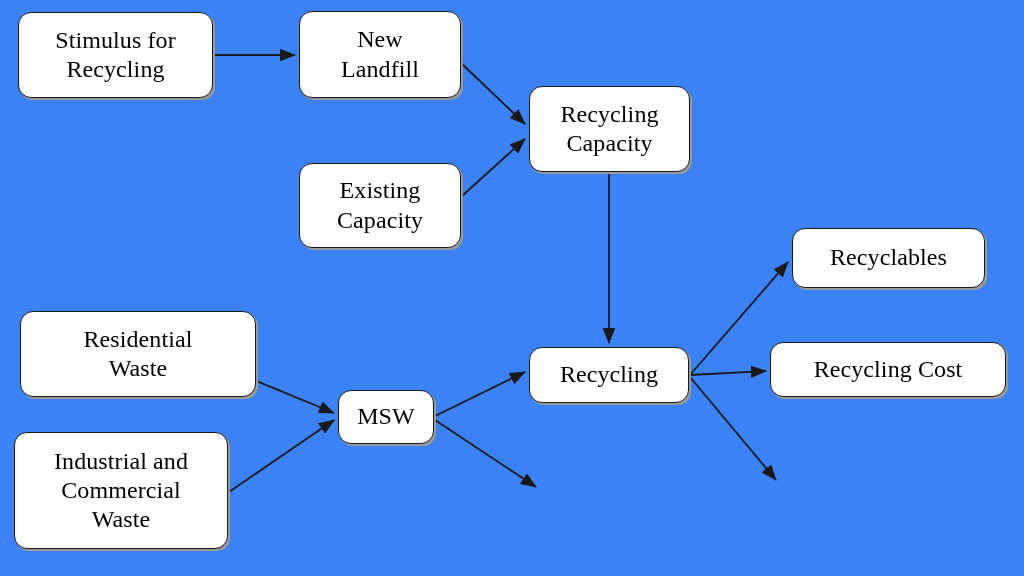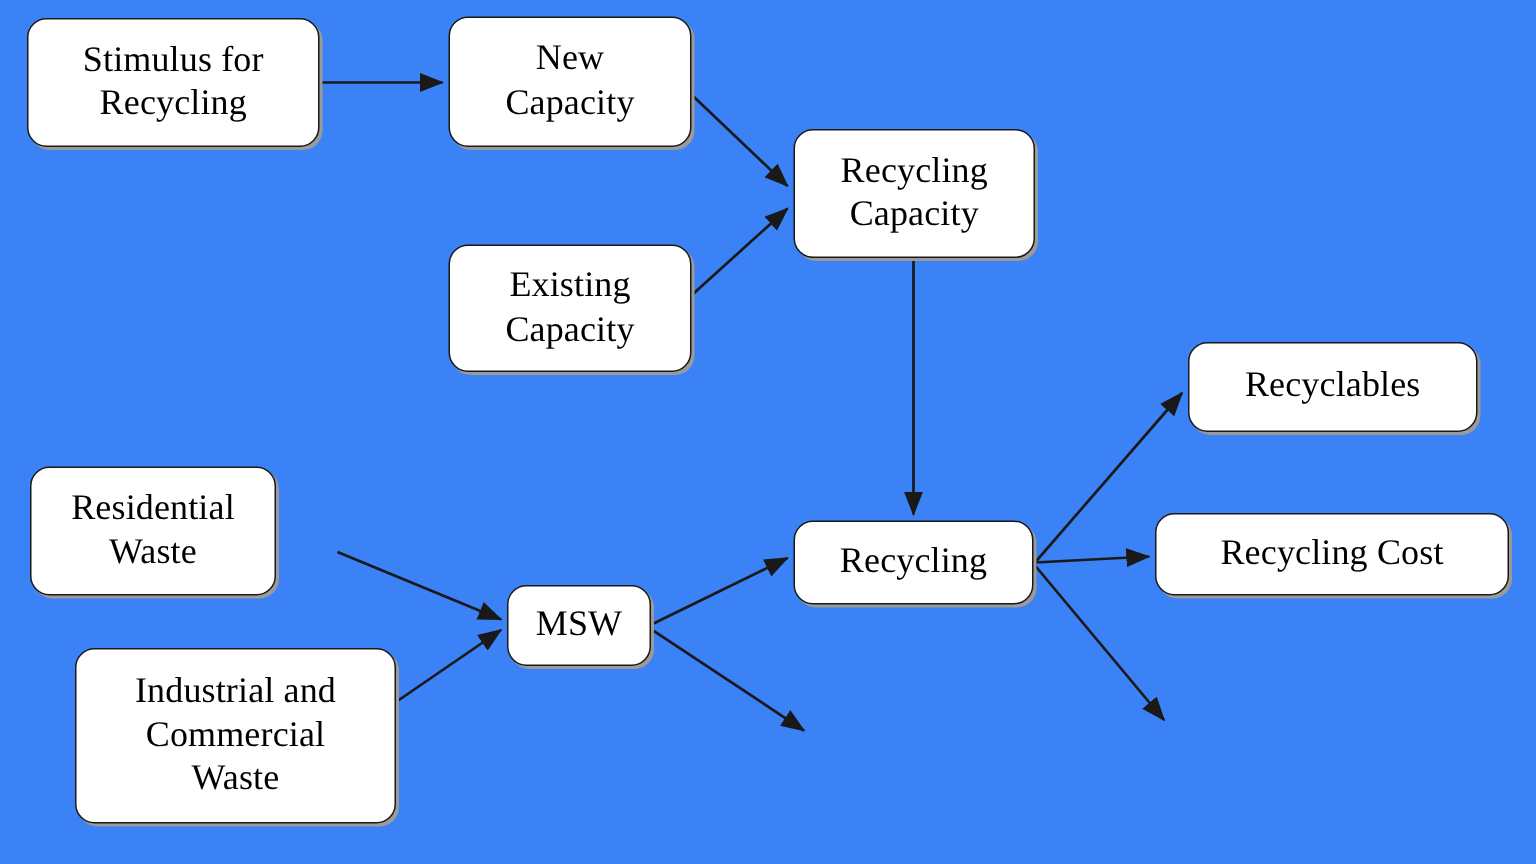--- a/index.html
+++ b/index.html
@@ -78,28 +78,28 @@
         <line x1="690" y1="375" x2="788" y2="262" stroke="#191919" stroke-width="1.8" marker-end="url(#arrowhead)"></line>
         <line x1="690" y1="375" x2="766" y2="371" stroke="#191919" stroke-width="1.8" marker-end="url(#arrowhead)"></line>
         <line x1="690" y1="377" x2="776" y2="480" stroke="#191919" stroke-width="1.8" marker-end="url(#arrowhead)"></line>
       </g>
   </svg>
 
   <div id="node-layer" style="width: 1024px; height: 576px;">
       <div class="node" style="left: 18px; top: 12px; width: 195px; height: 86px; font-size: 24px; border-color: rgb(25, 25, 25); background: rgb(255, 255, 255); color: rgb(0, 0, 0); box-shadow: rgb(154, 154, 154) 2px 2px 0px 0px;"><span class="node-label">Stimulus for
 Recycling</span></div>
       <div class="node" style="left: 299px; top: 11px; width: 162px; height: 87px; font-size: 24px; border-color: rgb(25, 25, 25); background: rgb(255, 255, 255); color: rgb(0, 0, 0); box-shadow: rgb(154, 154, 154) 2px 2px 0px 0px;"><span class="node-label">New
-Capacity</span></div>
+Landfill</span></div>
       <div class="node" style="left: 299px; top: 163px; width: 162px; height: 85px; font-size: 24px; border-color: rgb(25, 25, 25); background: rgb(255, 255, 255); color: rgb(0, 0, 0); box-shadow: rgb(154, 154, 154) 2px 2px 0px 0px; justify-content: center;"><span class="node-label">Existing
 Capacity</span></div>
       <div class="node" style="left: 529px; top: 86px; width: 161px; height: 86px; font-size: 24px; border-color: rgb(25, 25, 25); background: rgb(255, 255, 255); color: rgb(0, 0, 0); box-shadow: rgb(154, 154, 154) 2px 2px 0px 0px;"><span class="node-label">Recycling
 Capacity</span></div>
-      <div class="node" style="left: 20px; top: 311px; width: 164px; height: 86px; font-size: 24px; border-color: rgb(25, 25, 25); background: rgb(255, 255, 255); color: rgb(0, 0, 0); box-shadow: rgb(154, 154, 154) 2px 2px 0px 0px;"><span class="node-label">Residential
+      <div class="node" style="left: 20px; top: 311px; width: 236px; height: 86px; font-size: 24px; border-color: rgb(25, 25, 25); background: rgb(255, 255, 255); color: rgb(0, 0, 0); box-shadow: rgb(154, 154, 154) 2px 2px 0px 0px;"><span class="node-label">Residential
 Waste</span></div>
-      <div class="node" style="left: 14px; top: 432px; width: 214px; height: 117px; font-size: 24px; border-color: rgb(25, 25, 25); background: rgb(255, 255, 255); color: rgb(0, 0, 0); box-shadow: rgb(154, 154, 154) 2px 2px 0px 0px; margin-left: 36px;"><span class="node-label">Industrial and
+      <div class="node" style="left: 14px; top: 432px; width: 214px; height: 117px; font-size: 24px; border-color: rgb(25, 25, 25); background: rgb(255, 255, 255); color: rgb(0, 0, 0); box-shadow: rgb(154, 154, 154) 2px 2px 0px 0px;"><span class="node-label">Industrial and
 Commercial
 Waste</span></div>
       <div class="node" style="left: 338px; top: 390px; width: 96px; height: 54px; font-size: 24px; border-color: rgb(25, 25, 25); background: rgb(255, 255, 255); color: rgb(0, 0, 0); box-shadow: rgb(154, 154, 154) 2px 2px 0px 0px;"><span class="node-label">MSW</span></div>
       <div class="node" style="left: 529px; top: 347px; width: 160px; height: 56px; font-size: 24px; border-color: rgb(25, 25, 25); background: rgb(255, 255, 255); color: rgb(0, 0, 0); box-shadow: rgb(154, 154, 154) 2px 2px 0px 0px;"><span class="node-label">Recycling</span></div>
       <div class="node" style="left: 792px; top: 228px; width: 193px; height: 60px; font-size: 24px; border-color: rgb(25, 25, 25); background: rgb(255, 255, 255); color: rgb(0, 0, 0); box-shadow: rgb(154, 154, 154) 2px 2px 0px 0px; font-family: Liberation Serif, serif;"><span class="node-label">Recyclables</span></div>
       <div class="node" style="left: 770px; top: 342px; width: 236px; height: 55px; font-size: 24px; border-color: rgb(25, 25, 25); background: rgb(255, 255, 255); color: rgb(0, 0, 0); box-shadow: rgb(154, 154, 154) 2px 2px 0px 0px;"><span class="node-label">Recycling Cost</span></div>
     </div>
 
 </div>
 

